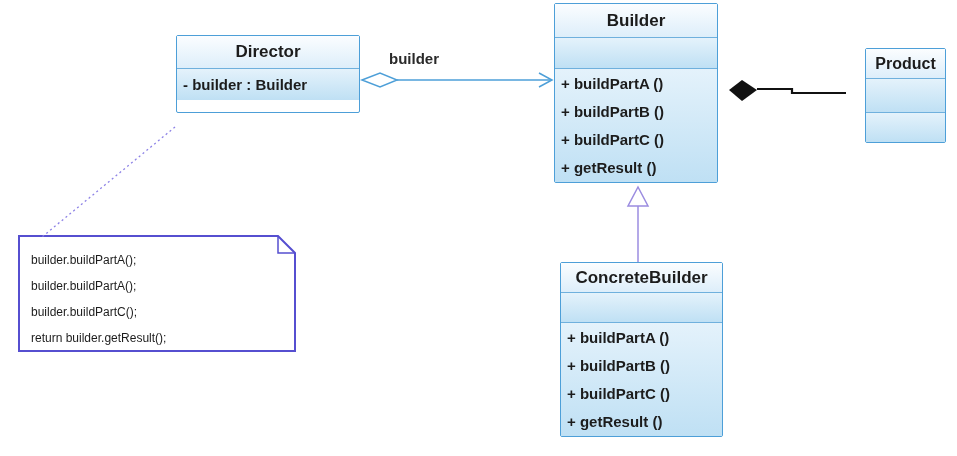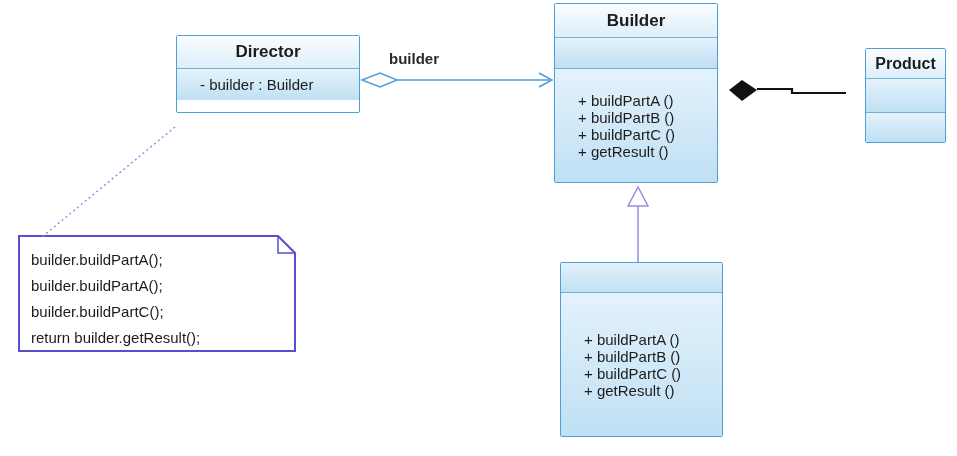--- a/index.html
+++ b/index.html
@@ -23,34 +23,34 @@
     background:linear-gradient(#fbfdff, #ddeefa);
     border-bottom:1px solid #6fb0dd;
     flex:0 0 auto;
   }
   .uml-compartment {
     background:linear-gradient(#e4f2fb, #bfe0f4);
     border-bottom:1px solid #6fb0dd;
     box-sizing:border-box;
     flex:0 0 auto;
   }
-  .uml-compartment:last-child { border-bottom:none;justify-content:center; }
+  .uml-compartment:last-child { border-bottom:none; }
   .uml-members { display:flex; flex-direction:column; justify-content:space-around; }
   .member {
     display:flex; align-items:center;
-    font-size:15px; font-weight:400; color:#1c1c1c;
+    padding-left:6px;
+    font-size:15px; font-weight:700; color:#1c1c1c;
     white-space:nowrap;
-    margin-left:23px;
   }
   .edge-label {
     position:absolute; font-size:15px; font-weight:600; color:#2a2a2a;
   }
   .note-text {
     position:absolute; left:31px; top:247px; width:258px;
-    font-size:15px; font-weight:500; color:#1c1c1c; line-height:26px;
+    font-size:12px; font-weight:500; color:#1c1c1c; line-height:26px;
     white-space:nowrap;
   }
 </style>
 </head>
 <body>
 
 <div id="canvas">
 
   <svg class="overlay">
 
@@ -82,20 +82,21 @@
     <div class="uml-compartment" style="height:31px;"></div>
     <div class="uml-compartment uml-members" style="flex:1 1 auto;">
       <div class="member">+ buildPartA ()</div>
       <div class="member">+ buildPartB ()</div>
       <div class="member">+ buildPartC ()</div>
       <div class="member">+ getResult ()</div>
     </div>
   </div>
 
   <div class="uml-class" style="left:560px; top:262px; width:163px; height:175px;">
+    <div class="uml-title" style="height:29px;">ConcreteBuilder</div>
     <div class="uml-compartment" style="height:30px;"></div>
     <div class="uml-compartment uml-members" style="flex:1 1 auto;">
       <div class="member">+ buildPartA ()</div>
       <div class="member">+ buildPartB ()</div>
       <div class="member">+ buildPartC ()</div>
       <div class="member">+ getResult ()</div>
     </div>
   </div>
 
   <div class="uml-class" style="left:849px; top:48px; width:81px; height:95px;margin-left:16px;">

